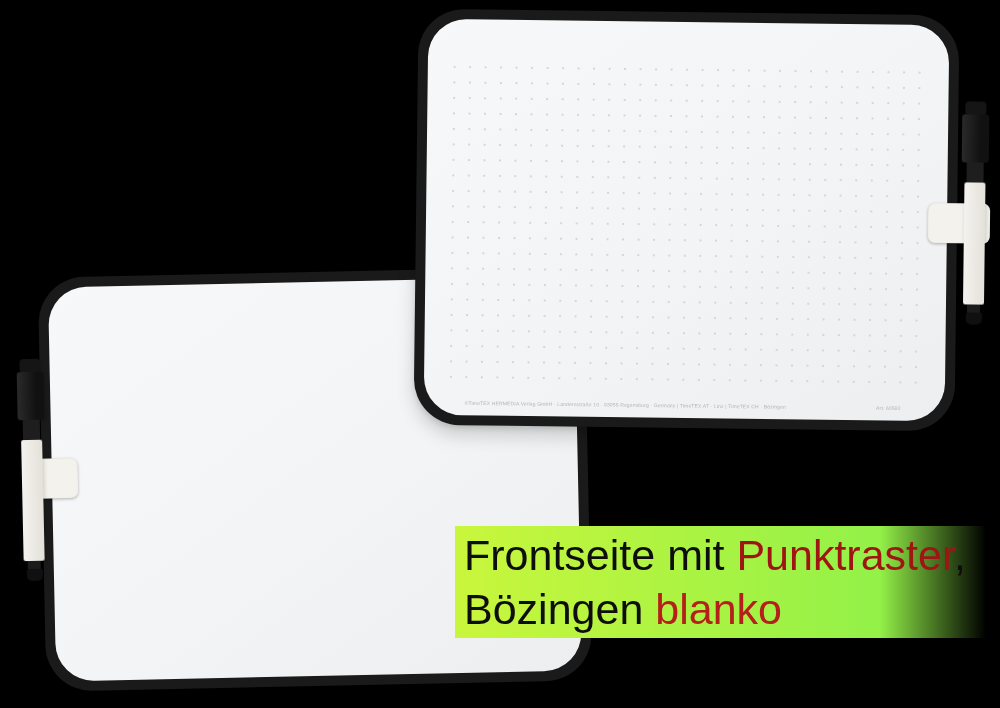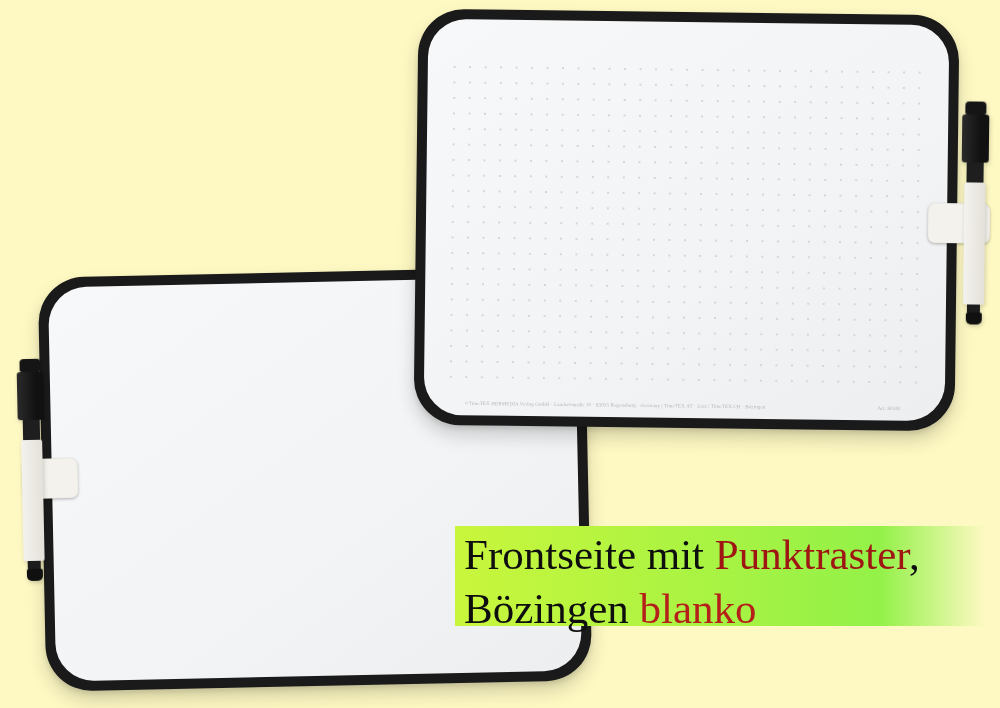--- a/index.html
+++ b/index.html
@@ -1,19 +1,19 @@
 <!DOCTYPE html>
 <html style="--accent-green-left: #c9f63c; --accent-green-right: #93f148; --red-punktraster: #9e1513; --red-blanko: #b5211a; --frame-black: #1a1a1a; --board-surface: #f3f4f5; --dot-gray: #d3d5d7; --text-black: #0e0e0e; --imprint-gray: #b2b4b6;"><head>
 <meta charset="utf-8">
 <style>
   html,body{margin:0;padding:0;background:#ffffff;}
   *{box-sizing:border-box;}
   #stage{
     position:relative;width:1000px;height:708px;overflow:hidden;
-    background:#fef9c3;font-family:Liberation Serif, serif;
+    background:#000000;font-family:Liberation Sans, sans-serif;
   }
   
   .board{
     position:absolute;border-radius:46px;background:var(--frame-black,#1a1a1a);
     box-shadow:0 10px 18px rgba(0,0,0,.17),0 3px 5px rgba(0,0,0,.10);
   }
   .board .surface{
     position:absolute;inset:10px;border-radius:38px;
     background:linear-gradient(145deg,#f7f8f9 0%,var(--board-surface,#f3f4f5) 55%,#eceef0 100%);
   }
@@ -40,21 +40,21 @@
   .marker{position:absolute;display:flex;flex-direction:column;align-items:center;z-index:4;
     filter:drop-shadow(1px 2px 2px rgba(0,0,0,.18));}
   .m-captop{width:21px;height:13px;background:#151515;border-radius:4px 4px 2px 2px;}
   .m-cap{width:27px;height:48px;background:linear-gradient(90deg,#2a2a2a,#111 70%);border-radius:3px;}
   .m-neck{width:17px;height:20px;background:#1e1e1e;}
   .m-body{width:21px;height:122px;background:linear-gradient(90deg,#f4f2ee,#e4e1da);border-radius:2px;}
   .m-tip{width:13px;height:8px;background:#1c1c1c;}
   .m-tipend{width:16px;height:12px;background:#101010;border-radius:2px 2px 5px 5px;}
   
   .banner{
-    position:absolute;left:455px;top:526px;width:531px;height:100px;z-index:5;
+    position:absolute;left:455px;top:526px;width:531px;height:112px;z-index:5;
     background:linear-gradient(90deg,var(--accent-green-left,#c9f63c) 0%,var(--accent-green-right,#93f148) 80%,rgba(255,255,255,0) 100%);
     padding:2px 0 0 9px;
     font-size:43px;line-height:54px;color:var(--text-black,#0e0e0e);white-space:nowrap;
   }
   .banner .hl1{color:var(--red-punktraster,#9e1513);}
   .banner .hl2{color:var(--red-blanko,#b5211a);}
 </style>
 </head>
 <body>
 

